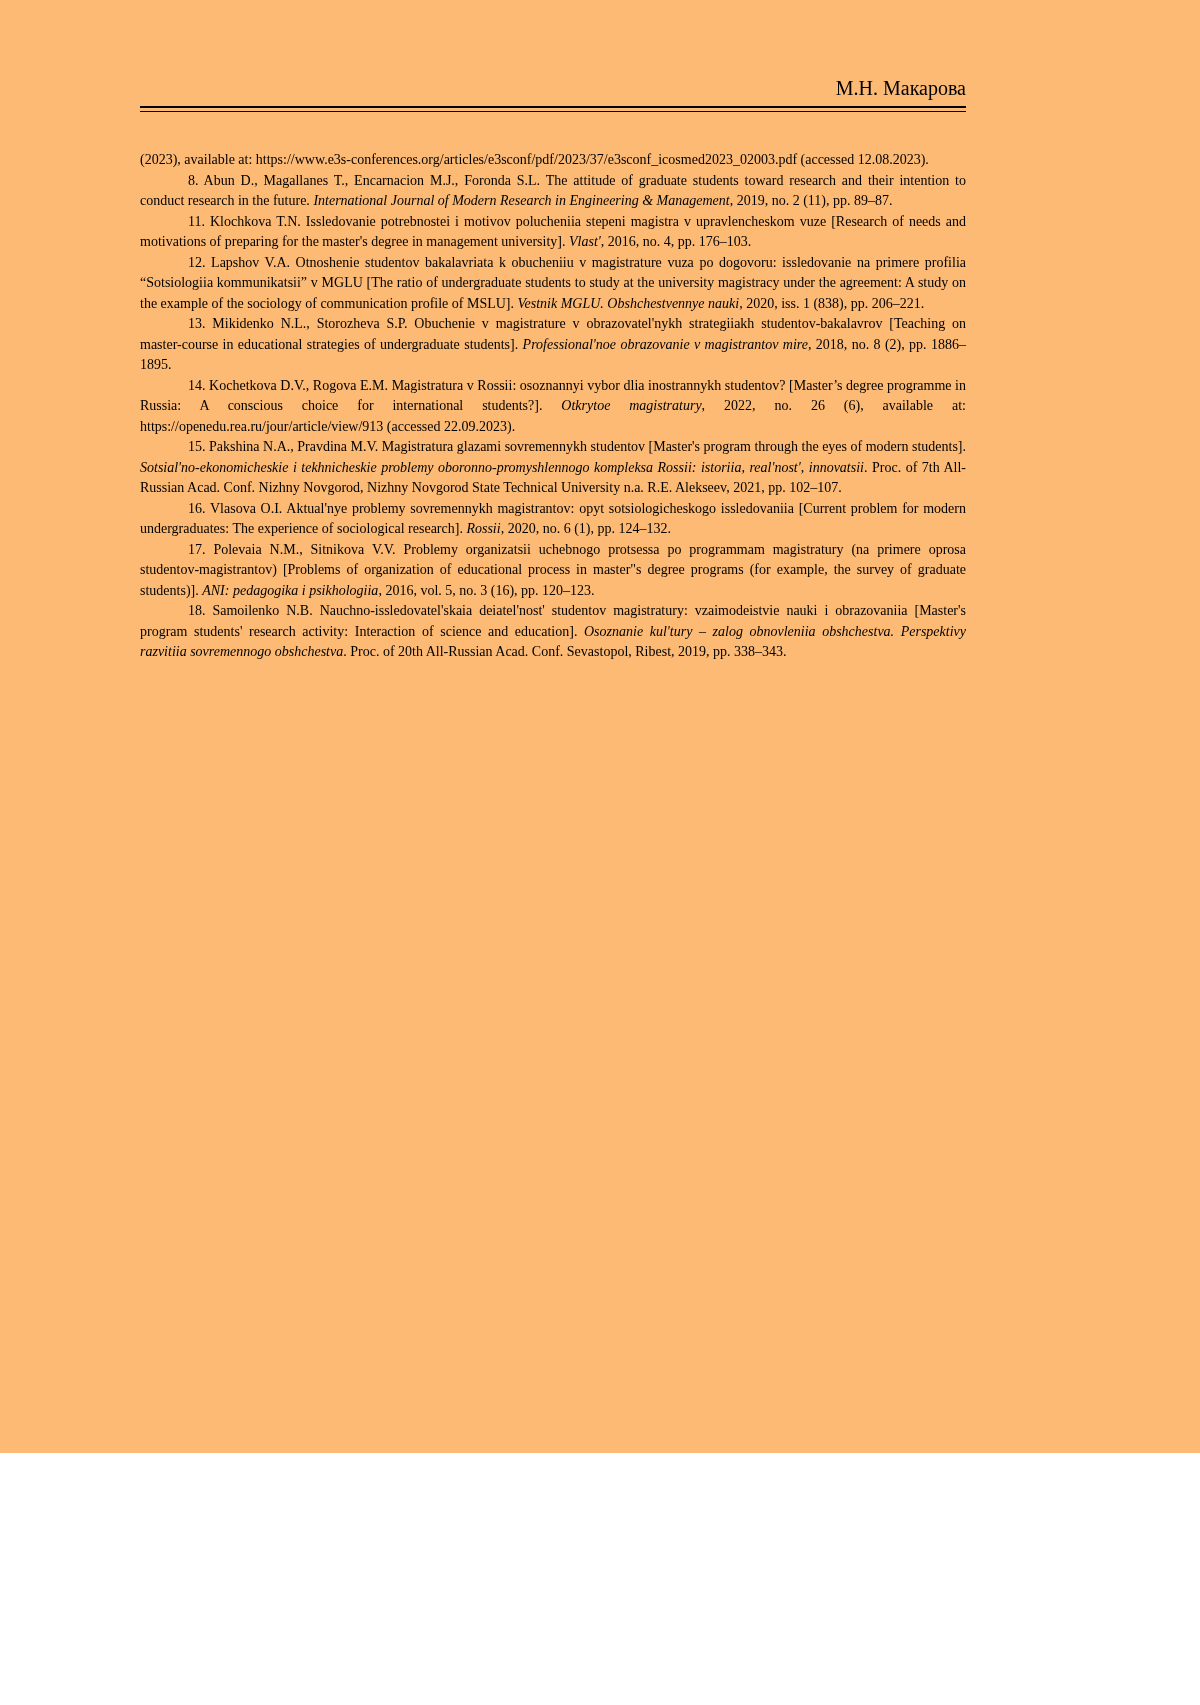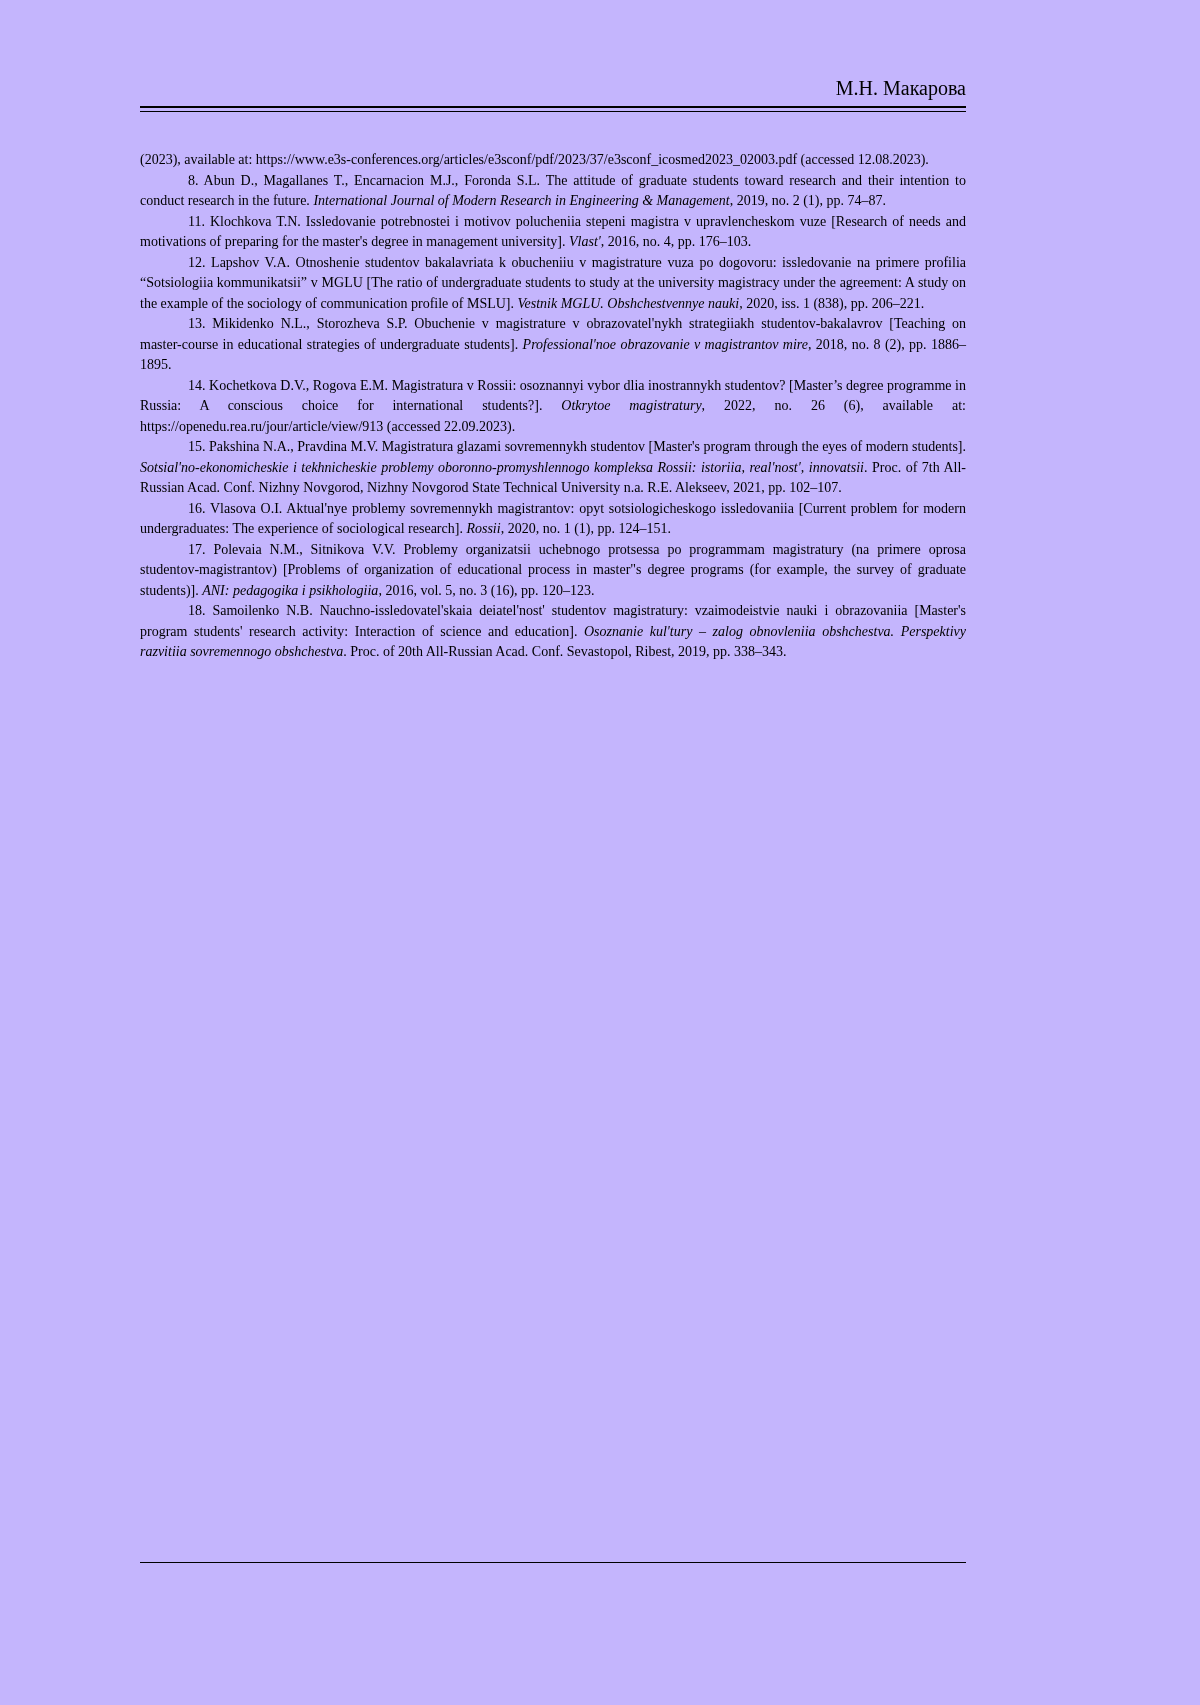--- a/index.html
+++ b/index.html
@@ -3,22 +3,22 @@
 <meta charset="utf-8">
 <style>
   html, body {
     margin: 0;
     padding: 0;
     background: #ffffff;
   }
   .page {
     position: relative;
     width: 1200px;
-    height: 1705px;
-    background: #c4b5fd;
+    height: 1453px;
+    background: #fdba74;
     box-sizing: border-box;
     font-family: "Liberation Serif", serif;
     color: #000000;
     overflow: hidden;
   }
   .content {
     position: absolute;
     left: 140px;
     right: 234px;
     top: 76px;
@@ -65,27 +65,27 @@
 </style>
 </head>
 <body>
 
 <div class="page">
   <div class="content">
     <div class="running-head">М.Н. Макарова</div>
     <div class="header-rule"></div>
     <div class="references">
         <p><span>(2023), available at: https://www.e3s-conferences.org/articles/e3sconf/pdf/2023/37/e3sconf_icosmed2023_02003.pdf (accessed 12.08.2023).</span></p>
-        <p class="indent"><span>8. Abun D., Magallanes T., Encarnacion M.J., Foronda S.L. The attitude of graduate students toward research and their intention to conduct research in the future. </span><span class="italic">International Journal of Modern Research in Engineering &amp; Management</span><span>, 2019, no. 2 (1), pp. 74–87.</span></p>
+        <p class="indent"><span>8. Abun D., Magallanes T., Encarnacion M.J., Foronda S.L. The attitude of graduate students toward research and their intention to conduct research in the future. </span><span class="italic">International Journal of Modern Research in Engineering &amp; Management</span><span>, 2019, no. 2 (11), pp. 89–87.</span></p>
         <p class="indent"><span>11. Klochkova T.N. Issledovanie potrebnostei i motivov polucheniia stepeni magistra v upravlencheskom vuze [Research of needs and motivations of preparing for the master's degree in management university]. </span><span class="italic">Vlast'</span><span>, 2016, no. 4, pp. 176–103.</span></p>
         <p class="indent"><span>12. Lapshov V.A. Otnoshenie studentov bakalavriata k obucheniiu v magistrature vuza po dogovoru: issledovanie na primere profilia “Sotsiologiia kommunikatsii” v MGLU [The ratio of undergraduate students to study at the university magistracy under the agreement: A study on the example of the sociology of communication profile of MSLU]. </span><span class="italic">Vestnik MGLU. Obshchestvennye nauki</span><span>, 2020, iss. 1 (838), pp. 206–221.</span></p>
         <p class="indent"><span>13. Mikidenko N.L., Storozheva S.P. Obuchenie v magistrature v obrazovatel'nykh strategiiakh studentov-bakalavrov [Teaching on master-course in educational strategies of undergraduate students]. </span><span class="italic">Professional'noe obrazovanie v magistrantov mire</span><span>, 2018, no. 8 (2), pp. 1886–1895.</span></p>
         <p class="indent"><span>14. Kochetkova D.V., Rogova E.M. Magistratura v Rossii: osoznannyi vybor dlia inostrannykh studentov? [Master’s degree programme in Russia: A conscious choice for international students?]. </span><span class="italic">Otkrytoe magistratury</span><span>, 2022, no. 26 (6), available at: https://openedu.rea.ru/jour/article/view/913 (accessed 22.09.2023).</span></p>
         <p class="indent"><span>15. Pakshina N.A., Pravdina M.V. Magistratura glazami sovremennykh studentov [Master's program through the eyes of modern students]. </span><span class="italic">Sotsial'no-ekonomicheskie i tekhnicheskie problemy oboronno-promyshlennogo kompleksa Rossii: istoriia, real'nost', innovatsii</span><span>. Proc. of 7th All-Russian Acad. Conf. Nizhny Novgorod, Nizhny Novgorod State Technical University n.a. R.E. Alekseev, 2021, pp. 102–107.</span></p>
-        <p class="indent"><span>16. Vlasova O.I. Aktual'nye problemy sovremennykh magistrantov: opyt sotsiologicheskogo issledovaniia [Current problem for modern undergraduates: The experience of sociological research]. </span><span class="italic">Rossii</span><span>, 2020, no. 1 (1), pp. 124–151.</span></p>
+        <p class="indent"><span>16. Vlasova O.I. Aktual'nye problemy sovremennykh magistrantov: opyt sotsiologicheskogo issledovaniia [Current problem for modern undergraduates: The experience of sociological research]. </span><span class="italic">Rossii</span><span>, 2020, no. 6 (1), pp. 124–132.</span></p>
         <p class="indent"><span>17. Polevaia N.M., Sitnikova V.V. Problemy organizatsii uchebnogo protsessa po programmam magistratury (na primere oprosa studentov-magistrantov) [Problems of organization of educational process in master"s degree programs (for example, the survey of graduate students)]. </span><span class="italic">ANI: pedagogika i psikhologiia</span><span>, 2016, vol. 5, no. 3 (16), pp. 120–123.</span></p>
         <p class="indent"><span>18. Samoilenko N.B. Nauchno-issledovatel'skaia deiatel'nost' studentov magistratury: vzaimodeistvie nauki i obrazovaniia [Master's program students' research activity: Interaction of science and education]. </span><span class="italic">Osoznanie kul'tury – zalog obnovleniia obshchestva. Perspektivy razvitiia sovremennogo obshchestva</span><span>. Proc. of 20th All-Russian Acad. Conf. Sevastopol, Ribest, 2019, pp. 338–343.</span></p>
       </div>
   </div>
   <div class="footer">
     <div class="footer-rule"></div>
   </div>
 </div>
 
 </body></html>

